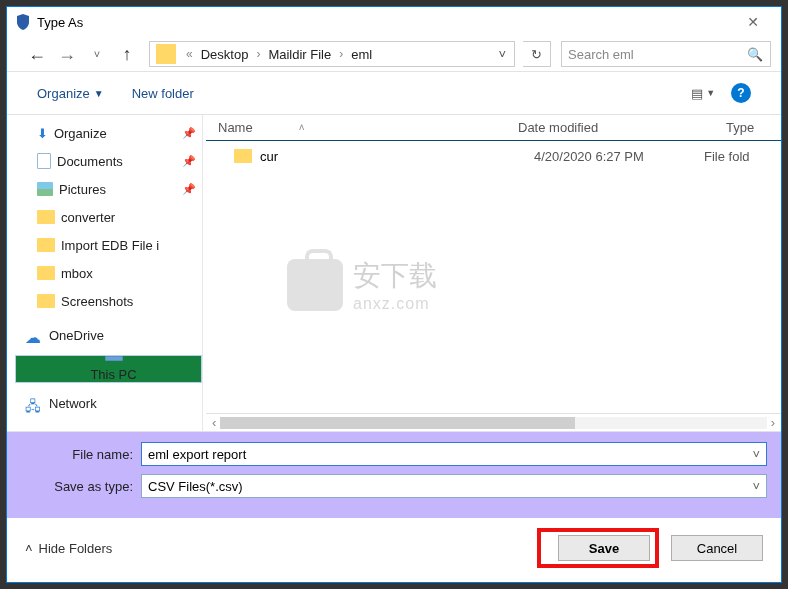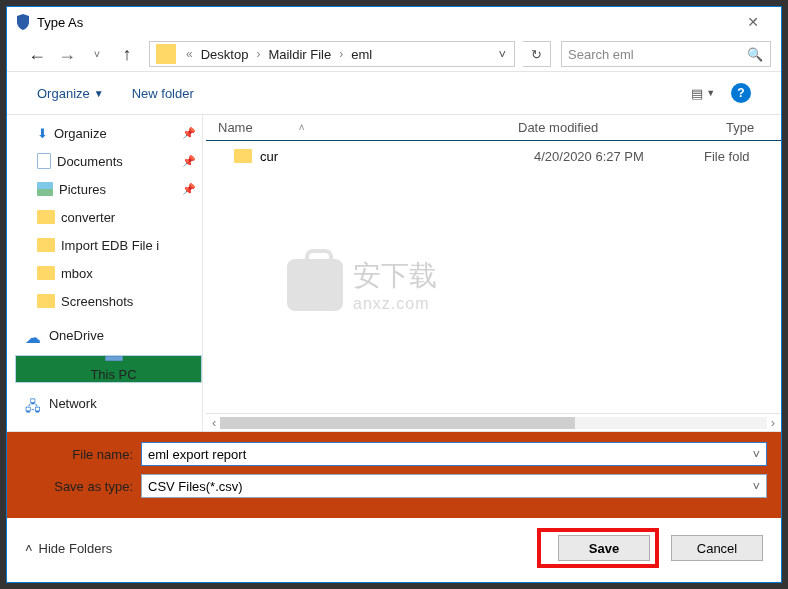--- a/index.html
+++ b/index.html
@@ -56,21 +56,21 @@
 .watermark { position: absolute; left: 280px; top: 250px; opacity: 0.45; color: #9a9a9a; display: flex; align-items: center; gap: 10px; pointer-events: none; }
 .watermark .bag { width: 56px; height: 52px; background: #bdbdbd; border-radius: 8px; position: relative; }
 .watermark .bag::before { content: ""; position: absolute; top: -10px; left: 18px; width: 20px; height: 12px; border: 4px solid #bdbdbd; border-bottom: none; border-radius: 8px 8px 0 0; }
 .watermark .txt1 { font-size: 28px; color: #9a9a9a; }
 .watermark .txt2 { font-size: 16px; color: #aaa; letter-spacing: 1px; }
 
 .hscroll { height: 18px; border-top: 1px solid #e3e3e3; display: flex; align-items: center; padding: 0 6px; color: #888; font-size: 11px; }
 .hscroll .track { flex: 1; height: 12px; background: #f3f3f3; margin: 0 4px; position: relative; }
 .hscroll .thumb { position: absolute; left: 0; width: 65%; height: 100%; background: #cfcfcf; }
 
-.formarea { background: #c2410c; padding: 10px 14px 12px 30px; border-top: 1px solid #e3e3e3; }
+.formarea { background: #c4b5fd; padding: 10px 14px 12px 30px; border-top: 1px solid #e3e3e3; }
 .formrow { display: flex; align-items: center; margin-bottom: 8px; }
 .formrow label { width: 96px; text-align: right; margin-right: 8px; color: #222; }
 .formrow .field { flex: 1; height: 24px; border: 1px solid #8aa9c7; background: #fff; display: flex; align-items: center; padding: 0 6px; }
 .formrow .field.blue { border: 1px solid #2f7bd1; }
 .formrow .field .dd { margin-left: auto; color: #666; }
 
 .footer { display: flex; align-items: center; padding: 10px 18px 14px 18px; }
 .hidefolders { display: flex; align-items: center; gap: 6px; color: #333; }
 .footer .sp { flex: 1; }
 .btn { width: 92px; height: 26px; border: 1px solid #adadad; background: #e9e9e9; display: flex; align-items: center; justify-content: center; margin-left: 12px; }

